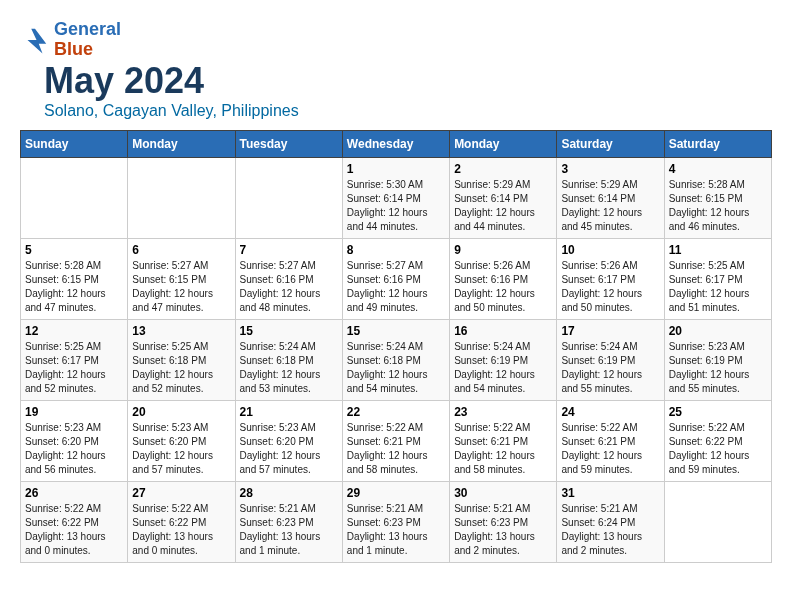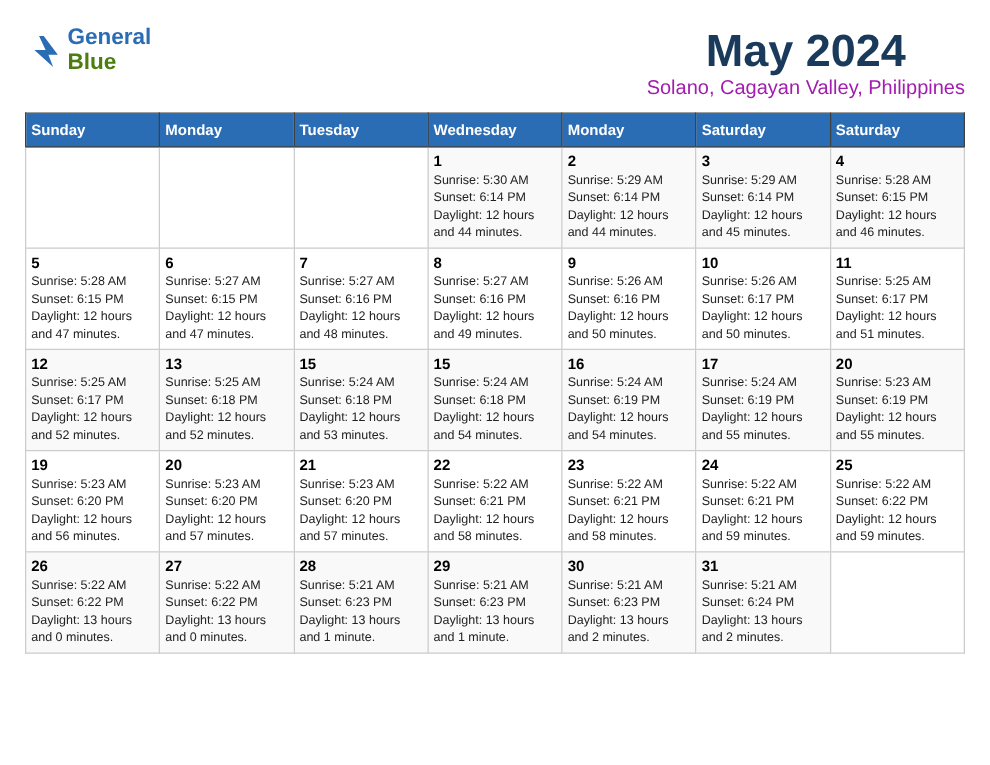--- a/index.html
+++ b/index.html
@@ -8,50 +8,52 @@
       background: #fff;
       width: 792px;
       min-height: 612px;
       padding: 20px;
     }
     .header {
       display: flex;
       justify-content: space-between;
       align-items: flex-start;
       margin-bottom: 10px;
+      flex-direction: column;
     }
     .logo {
       display: flex;
       align-items: center;
       gap: 4px;
     }
     .logo-text {
       font-size: 18px;
       font-weight: bold;
       color: #1a3a5c;
       line-height: 1.1;
     }
     .logo-text span {
       color: #2a6db5;
     }
     .logo-icon {
       width: 30px;
       height: 30px;
     }
     .title-section {
-      text-align: center;
+      text-align: left;
+      margin-left: 24px;
     }
     .month-title {
       font-size: 36px;
       font-weight: bold;
       color: #1a3a5c;
     }
     .subtitle {
       font-size: 16px;
-      color: #a21caf;
+      color: #0369a1;
     }
     table {
       width: 100%;
       border-collapse: collapse;
       font-size: 11px;
     }
     thead tr th {
       background-color: #2a6db5;
       color: #fff;
       padding: 6px 4px;
@@ -89,21 +91,21 @@
 </head>
 <body>
 
 <div class="header">
   <div class="logo">
     <svg class="logo-icon" viewBox="0 0 40 40">
       <polygon points="20,5 35,25 25,25 30,38 10,20 22,20 15,5" fill="#2a6db5"></polygon>
     </svg>
     <div class="logo-text">
       <div><span>General</span></div>
-      <div style="color:#4d7c0f;">Blue</div>
+      <div style="color:#c2410c;">Blue</div>
     </div>
   </div>
   <div class="title-section">
     <div class="month-title">May 2024</div>
     <div class="subtitle">Solano, Cagayan Valley, Philippines</div>
   </div>
 </div>
 
 <table>
   <thead>

